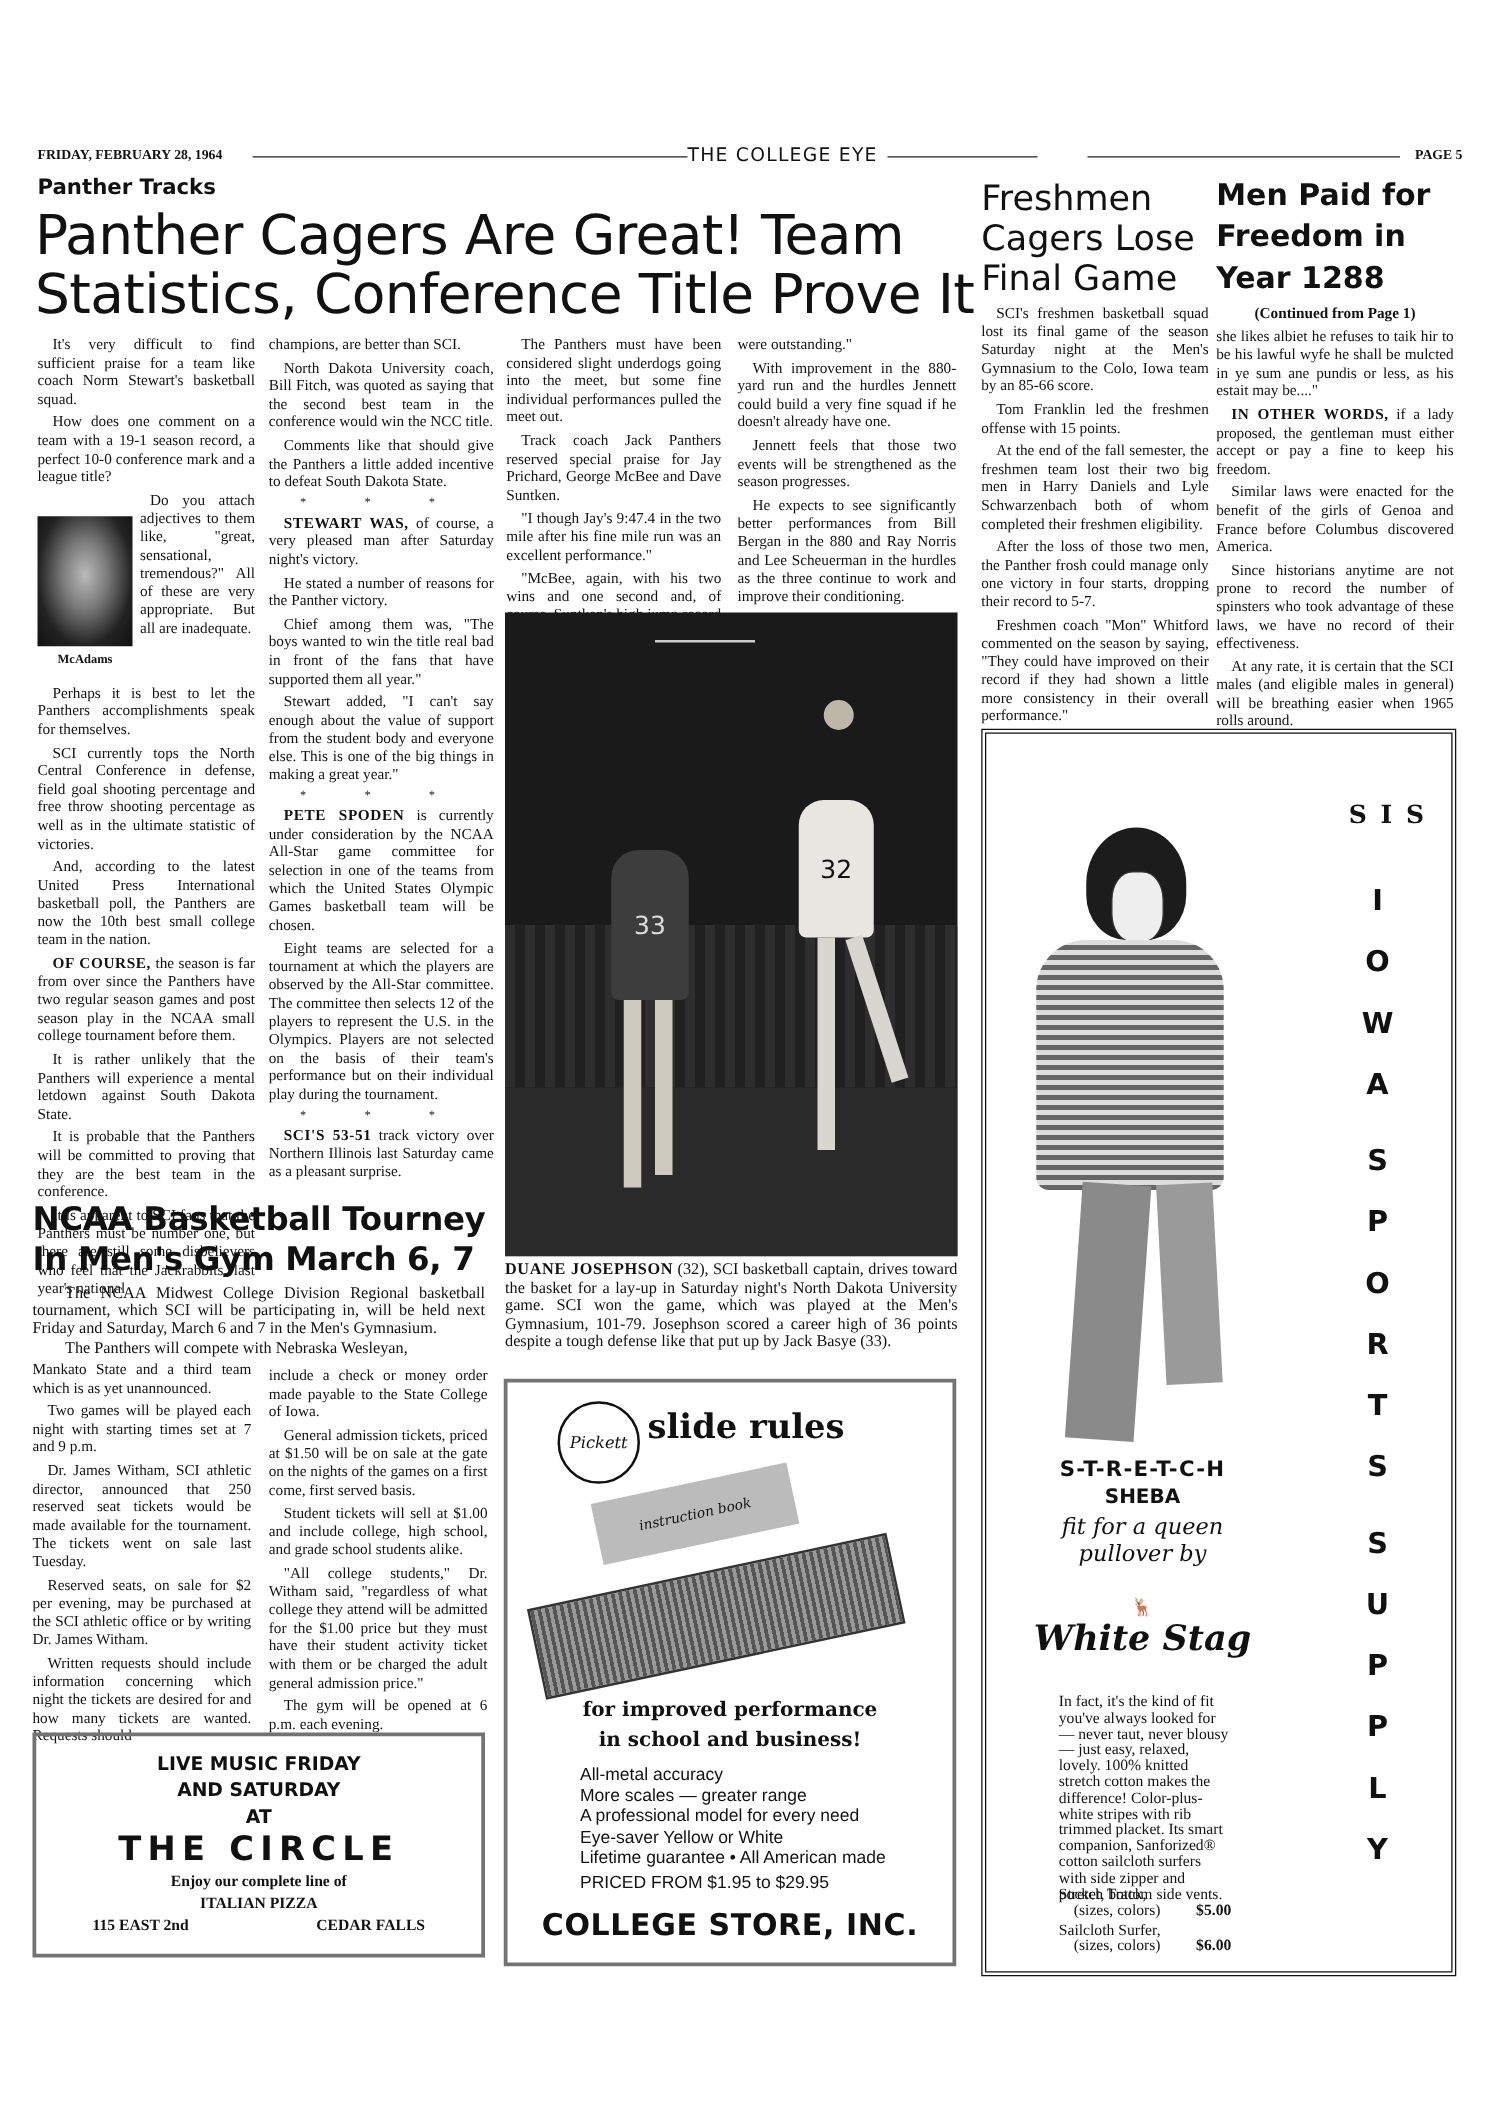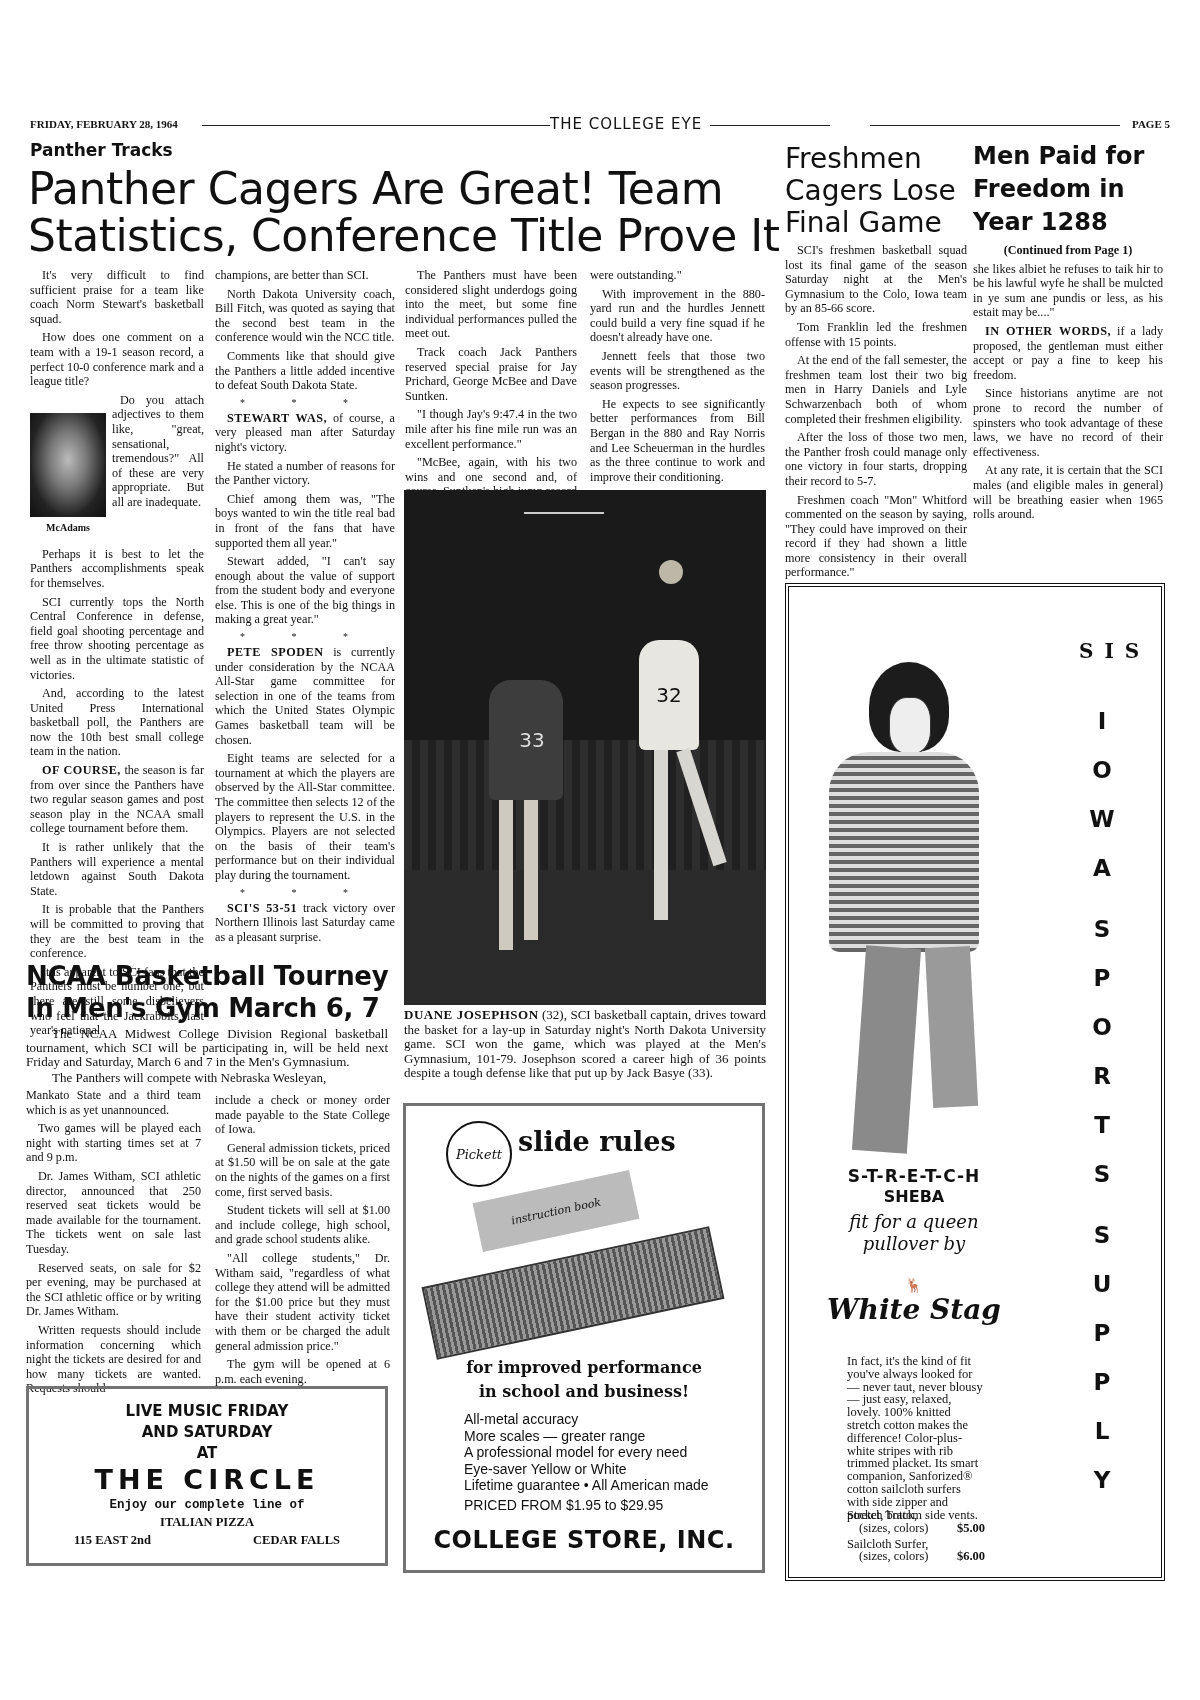--- a/index.html
+++ b/index.html
@@ -98,21 +98,21 @@
 
 <div class="abs photo" style="top:490px;left:404px;width:362px;height:515px;">
   <div style="position:absolute;left:0;top:250px;width:100%;height:130px;background:repeating-linear-gradient(90deg,#333 0 8px,#222 8px 16px);opacity:.8;"></div>
   <div style="position:absolute;left:0;top:380px;width:100%;height:135px;background:#2a2a2a;"></div>
   <div style="position:absolute;left:255px;top:70px;width:24px;height:24px;border-radius:50%;background:#bdb7a8;"></div>
   <div style="position:absolute;left:235px;top:150px;width:60px;height:110px;background:#e8e6e0;border-radius:20px 20px 6px 6px;display:flex;align-items:center;justify-content:center;font-family:'DejaVu Sans',sans-serif;font-size:20px;">
       <span>32</span>
     </div>
   <div style="position:absolute;left:250px;top:260px;width:14px;height:170px;background:#d8d6d0;"></div>
   <div style="position:absolute;left:272px;top:260px;width:14px;height:120px;background:#d8d6d0;transform:rotate(-18deg);transform-origin:top;"></div>
-  <div style="position:absolute;left:85px;top:190px;width:62px;height:120px;background:#3d3d3d;border-radius:22px 22px 6px 6px;display:flex;align-items:center;justify-content:center;color:#ddd;font-family:'DejaVu Sans',sans-serif;font-size:20px;padding-left:12px;">
+  <div style="position:absolute;left:85px;top:190px;width:62px;height:120px;background:#3d3d3d;border-radius:22px 22px 6px 6px;display:flex;align-items:center;justify-content:center;color:#ddd;font-family:'DejaVu Sans',sans-serif;font-size:20px;">
       <span>33</span>
     </div>
   <div style="position:absolute;left:95px;top:310px;width:14px;height:150px;background:#cfcac0;"></div>
   <div style="position:absolute;left:120px;top:310px;width:14px;height:140px;background:#cfcac0;"></div>
   <div style="position:absolute;left:120px;top:0;width:80px;height:22px;border-bottom:2px solid #ccc;"></div>
 </div>
 <div class="abs caption" style="top:1008px;left:404px;width:362px;">
   <span class="b">DUANE JOSEPHSON</span> <span>(32), SCI basketball captain, drives toward the basket for a lay-up in Saturday night's North Dakota University game. SCI won the game, which was played at the Men's Gymnasium, 101-79. Josephson scored a career high of 36 points despite a tough defense like that put up by Jack Basye (33).</span>
 </div>
 
@@ -137,21 +137,21 @@
   <p>Student tickets will sell at $1.00 and include college, high school, and grade school students alike.</p>
   <p>"All college students," Dr. Witham said, "regardless of what college they attend will be admitted for the $1.00 price but they must have their student activity ticket with them or be charged the adult general admission price."</p>
   <p>The gym will be opened at 6 p.m. each evening.</p>
 </div>
 
 <div class="abs box circle-ad" style="top:1386px;left:26px;width:362px;height:180px;">
   <div style="font-weight:bold;font-size:15px;margin-top:12px;line-height:20px;">LIVE MUSIC FRIDAY</div>
   <div style="font-weight:bold;font-size:15px;line-height:22px;">AND SATURDAY</div>
   <div style="font-weight:bold;font-size:15px;line-height:20px;">AT</div>
   <div style="font-weight:bold;font-size:27px;letter-spacing:5px;line-height:34px;">THE CIRCLE</div>
-  <div style="font-family:Liberation Mono, monospace;font-weight:bold;font-size:12.5px;line-height:16px;">Enjoy our complete line of</div>
+  <div style="font-family:Liberation Serif, serif;font-weight:bold;font-size:12.5px;line-height:16px;">Enjoy our complete line of</div>
   <div style="font-family:'Liberation Serif',serif;font-weight:bold;font-size:12.5px;line-height:18px;">ITALIAN PIZZA</div>
   <div style="font-family:'Liberation Serif',serif;font-weight:bold;font-size:12.5px;display:flex;justify-content:space-between;padding:0 45px;line-height:18px;">
     <span>115 EAST 2nd</span>
     <span>CEDAR FALLS</span>
   </div>
 </div>
 
 <div class="abs box" style="top:1103px;left:403px;width:362px;height:470px;">
   <div class="pickett-logo" style="left:40px;top:15px;">
       <span>Pickett</span>
@@ -191,20 +191,21 @@
 
 <div class="abs head3" style="top:140px;left:973px;width:200px;">
   <div>Men Paid for</div>
   <div>Freedom in</div>
   <div>Year 1288</div>
 </div>
 <div class="abs col" style="top:243px;left:973px;width:190px;">
   <p style="text-align:center;text-indent:0;font-weight:bold;">(Continued from Page 1)</p>
   <p class="ni">she likes albiet he refuses to taik hir to be his lawful wyfe he shall be mulcted in ye sum ane pundis or less, as his estait may be...."</p>
   <p><span class="b">IN OTHER WORDS,</span> <span>if a lady proposed, the gentleman must either accept or pay a fine to keep his freedom.</span></p>
+  <p>Similar laws were enacted for the benefit of the girls of Genoa and France before Columbus discovered America.</p>
   <p>Since historians anytime are not prone to record the number of spinsters who took advantage of these laws, we have no record of their effectiveness.</p>
   <p>At any rate, it is certain that the SCI males (and eligible males in general) will be breathing easier when 1965 rolls around.</p>
 </div>
 
 <div class="abs" style="top:583px;left:785px;width:380px;height:998px;border:4px double #111;box-sizing:border-box;">
   <div class="abs" style="left:290px;top:52px;font-family:'DejaVu Serif',serif;font-weight:bold;font-size:20px;letter-spacing:2px;">S I S</div>
   <div class="abs" style="left:298px;top:110px;">
     <div class="ss-vert" style="line-height:49px;">
       <div>I</div>
       <div>O</div>

